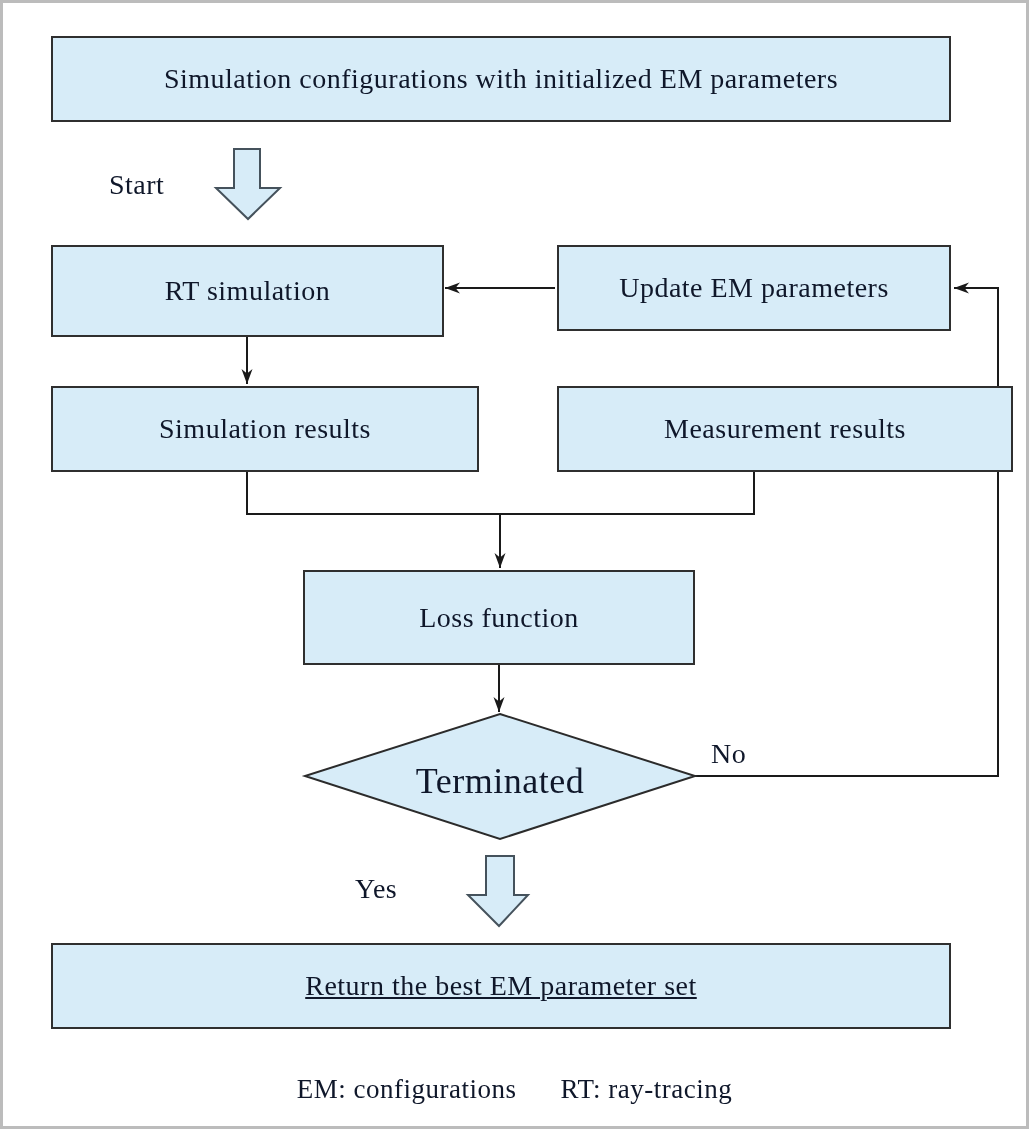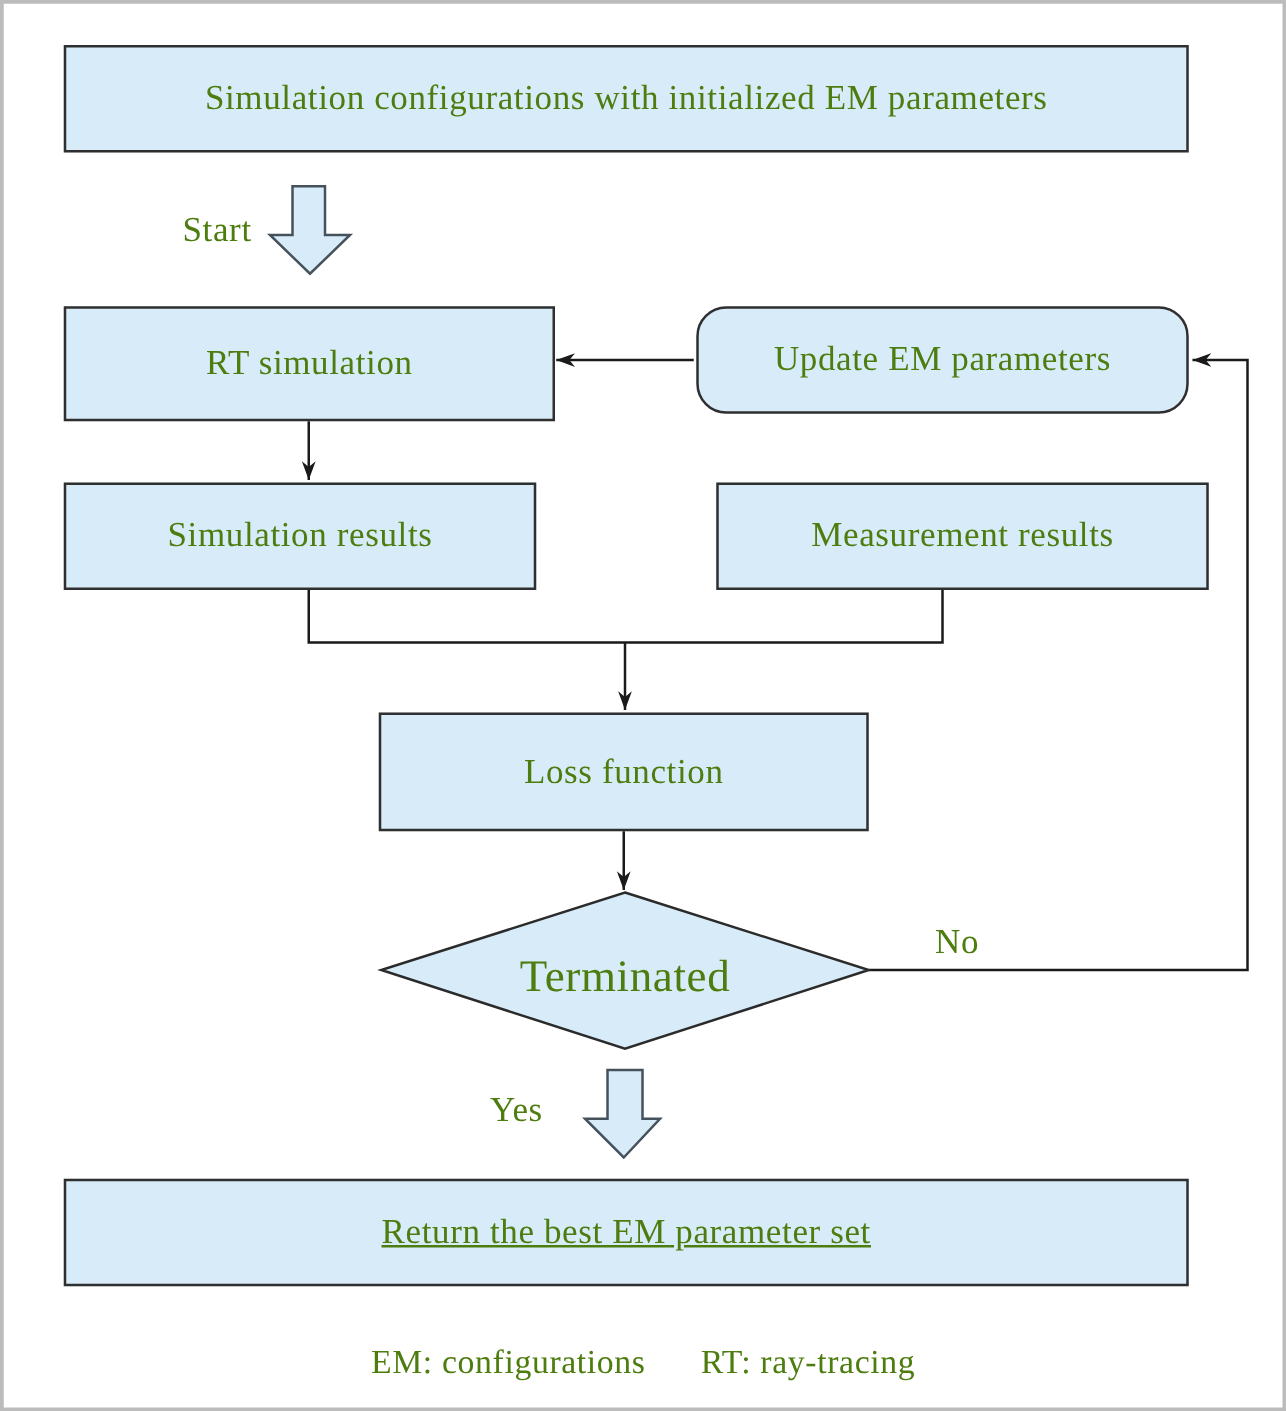--- a/index.html
+++ b/index.html
@@ -4,21 +4,21 @@
 <style>
   html, body { margin: 0; padding: 0; background: #ffffff; }
   #page {
     position: relative;
     width: 1029px;
     height: 1129px;
     box-sizing: border-box;
     background: #ffffff;
     border: 3px solid #bcbcbc;
     font-family: "Liberation Serif", serif;
-    color: #4d7c0f;
+    color: #0f172a;
     overflow: hidden;
   }
   #wires { position: absolute; left: 0; top: 0; }
   .node {
     position: absolute;
     box-sizing: border-box;
     background: #d7ecf8;
     border: 2px solid #2f2f2f;
     display: flex;
     align-items: center;
@@ -28,21 +28,20 @@
     letter-spacing: 0.5px;
   }
   .edge { stroke: #1a1a1a; stroke-width: 2; fill: none; }
   .diamond { stroke: #2b2b2b; stroke-width: 2; }
   .block-arrow { stroke: #45525c; stroke-width: 2; }
   .label {
     position: absolute;
     font-size: 28px;
     letter-spacing: 0.5px;
     white-space: nowrap;
-    margin-left: 37px;
   }
   .diamond-label {
     position: absolute;
     left: 372px;
     top: 757px;
     width: 250px;
     text-align: center;
     font-size: 36px;
     letter-spacing: 0.5px;
   }
@@ -85,25 +84,25 @@
 
     <polygon class="block-arrow" points="231,146 257,146 257,185 277,185 245,216 213,185 231,185" fill="#d7ecf8"></polygon>
 
     <polygon class="block-arrow" points="483,853 511,853 511,892 525,892 496,923 465,892 483,892" fill="#d7ecf8"></polygon>
   </svg>
 
   <div class="node" style="left:48px; top:33px; width:900px; height:86px;">Simulation configurations with initialized EM parameters</div>
 
   <div class="node" style="left:48px; top:242px; width:393px; height:92px;">RT simulation</div>
 
-  <div class="node" style="left:554px; top:242px; width:394px; height:86px;border-radius:24px;">Update EM parameters</div>
+  <div class="node" style="left:554px; top:242px; width:394px; height:86px;">Update EM parameters</div>
 
-  <div class="node" style="left:48px; top:383px; width:378px; height:86px;">Simulation results</div>
+  <div class="node" style="left:48px; top:383px; width:428px; height:86px;">Simulation results</div>
 
-  <div class="node" style="left:570px; top:383px; width:394px; height:86px;">Measurement results</div>
+  <div class="node" style="left:554px; top:383px; width:456px; height:86px;">Measurement results</div>
 
   <div class="node" style="left:300px; top:567px; width:392px; height:95px;">Loss function</div>
 
   <div class="node" style="left:48px; top:940px; width:900px; height:86px;text-decoration:underline;">Return the best EM parameter set</div>
 
   <div class="diamond-label">Terminated</div>
 
   <div class="label" style="left:106px; top:166px;">Start</div>
 
   <div class="label" style="left:708px; top:735px;">No</div>

